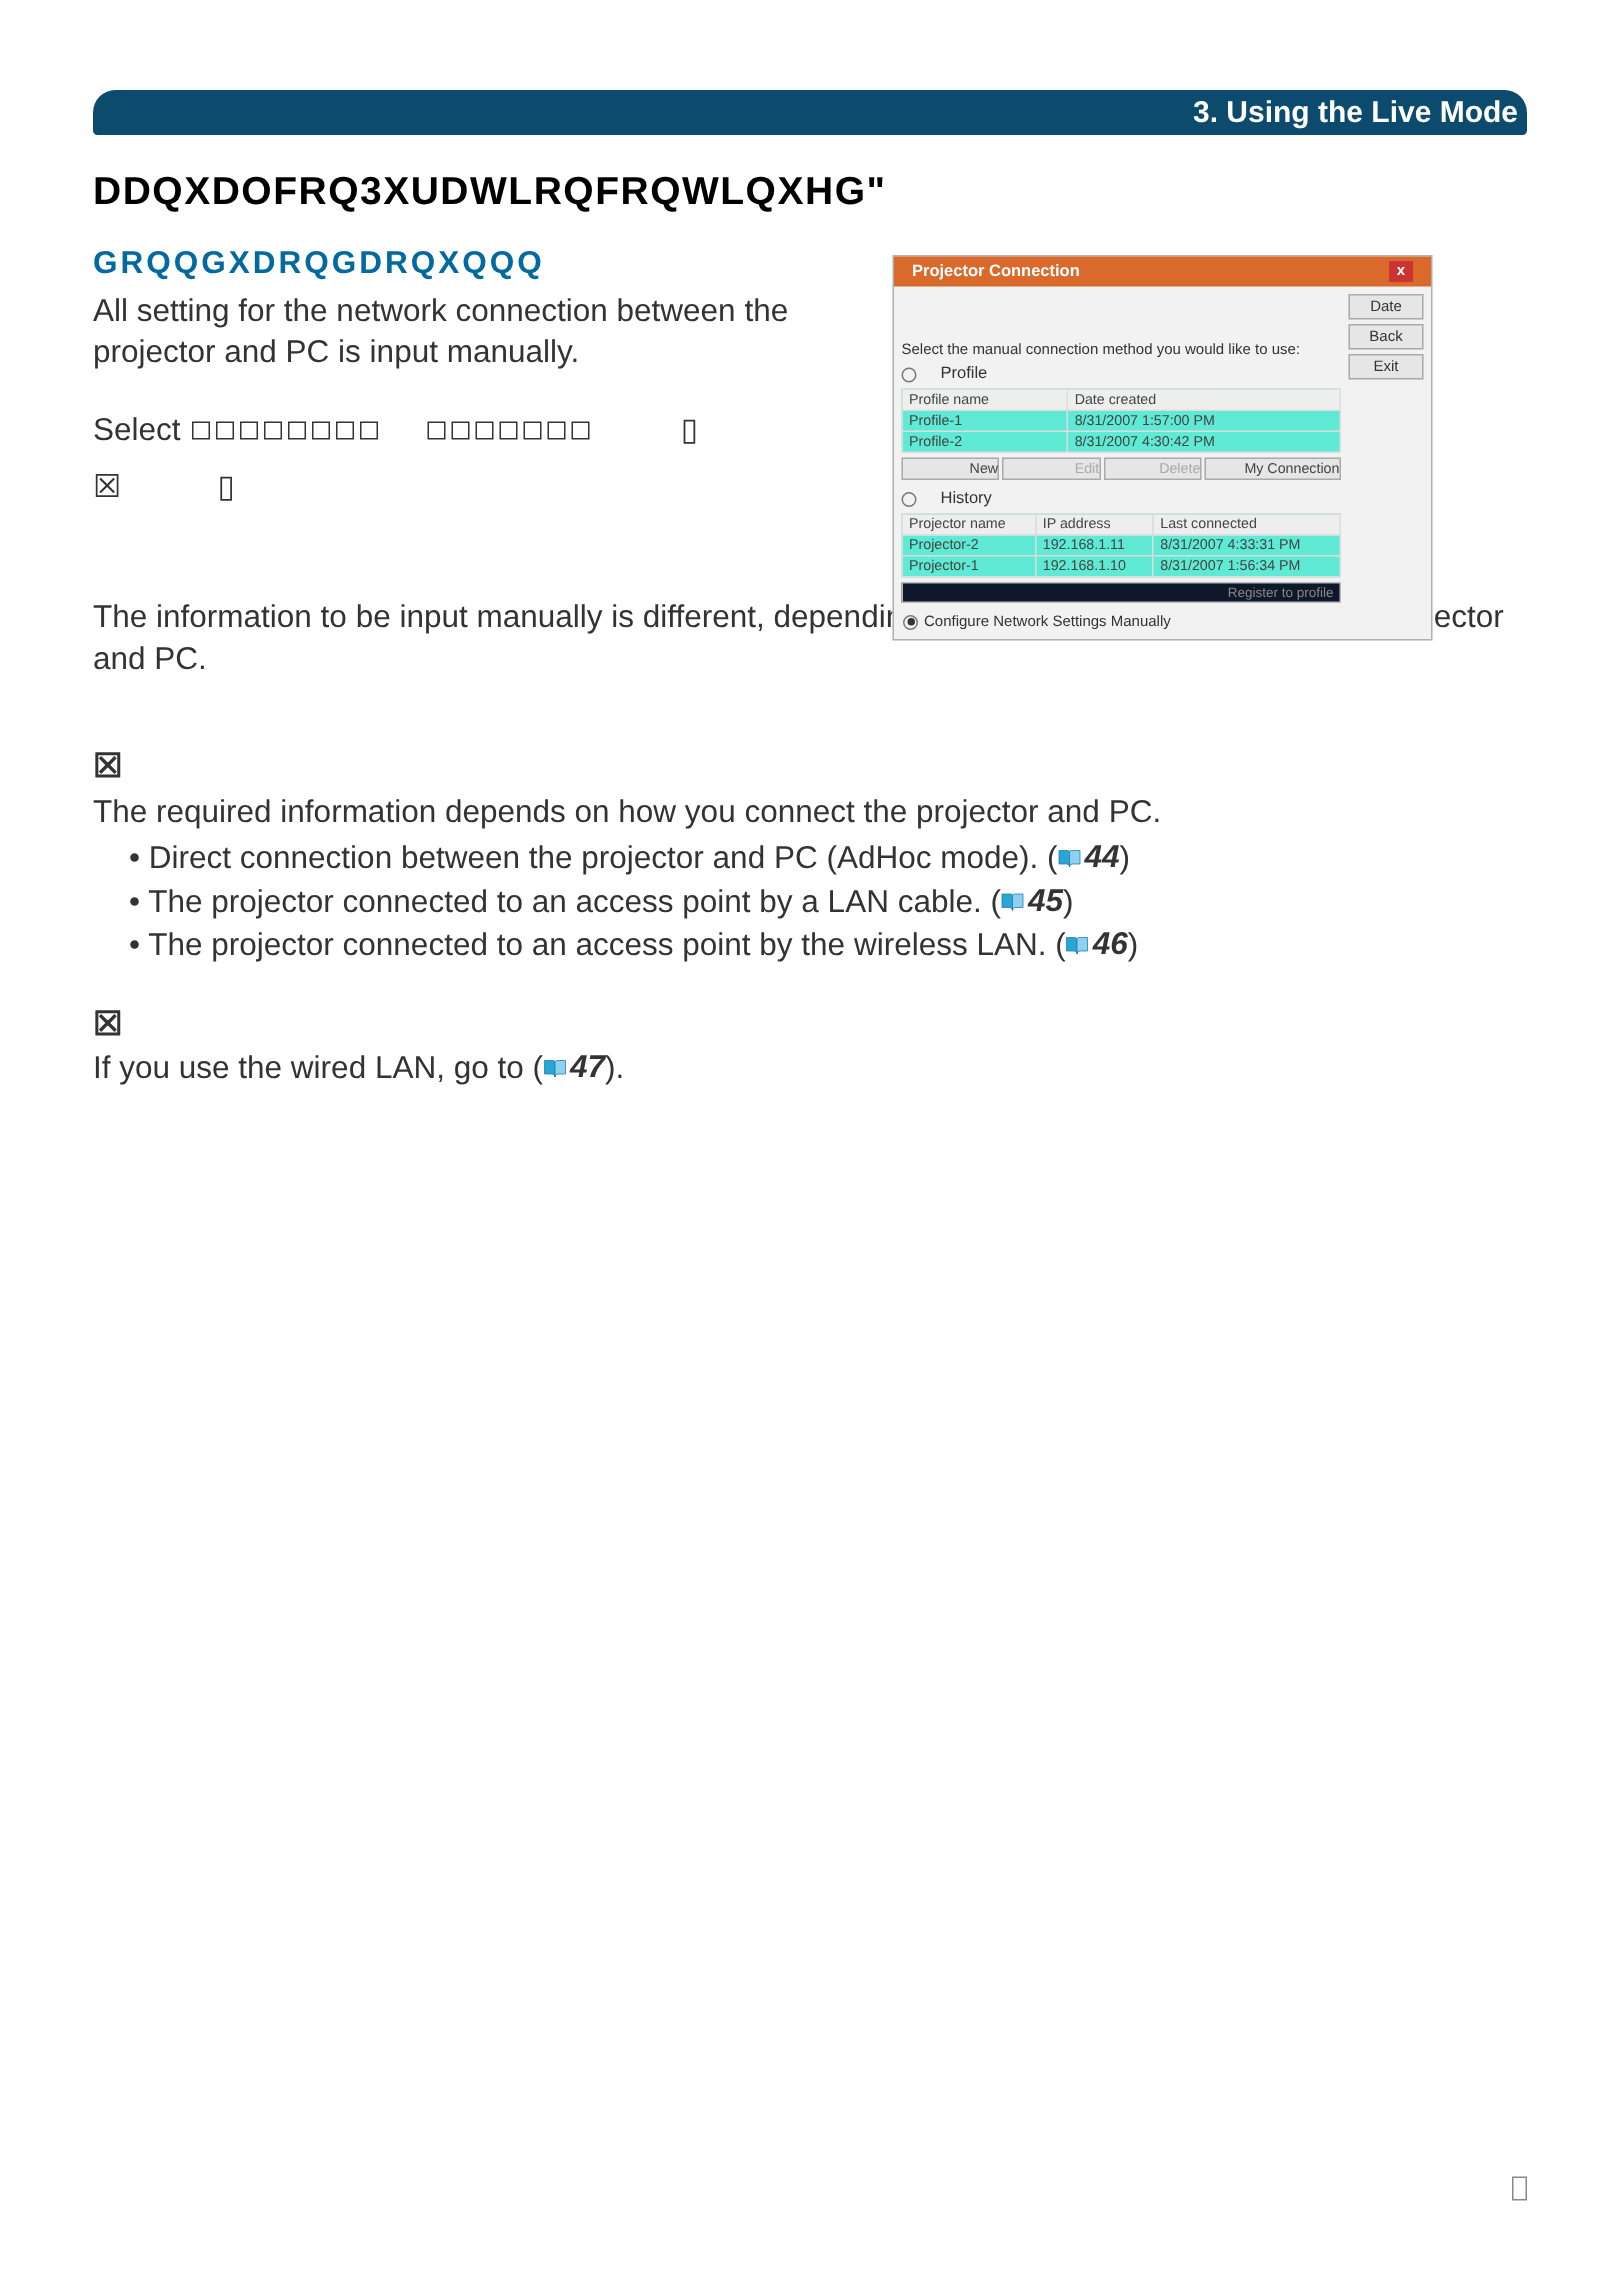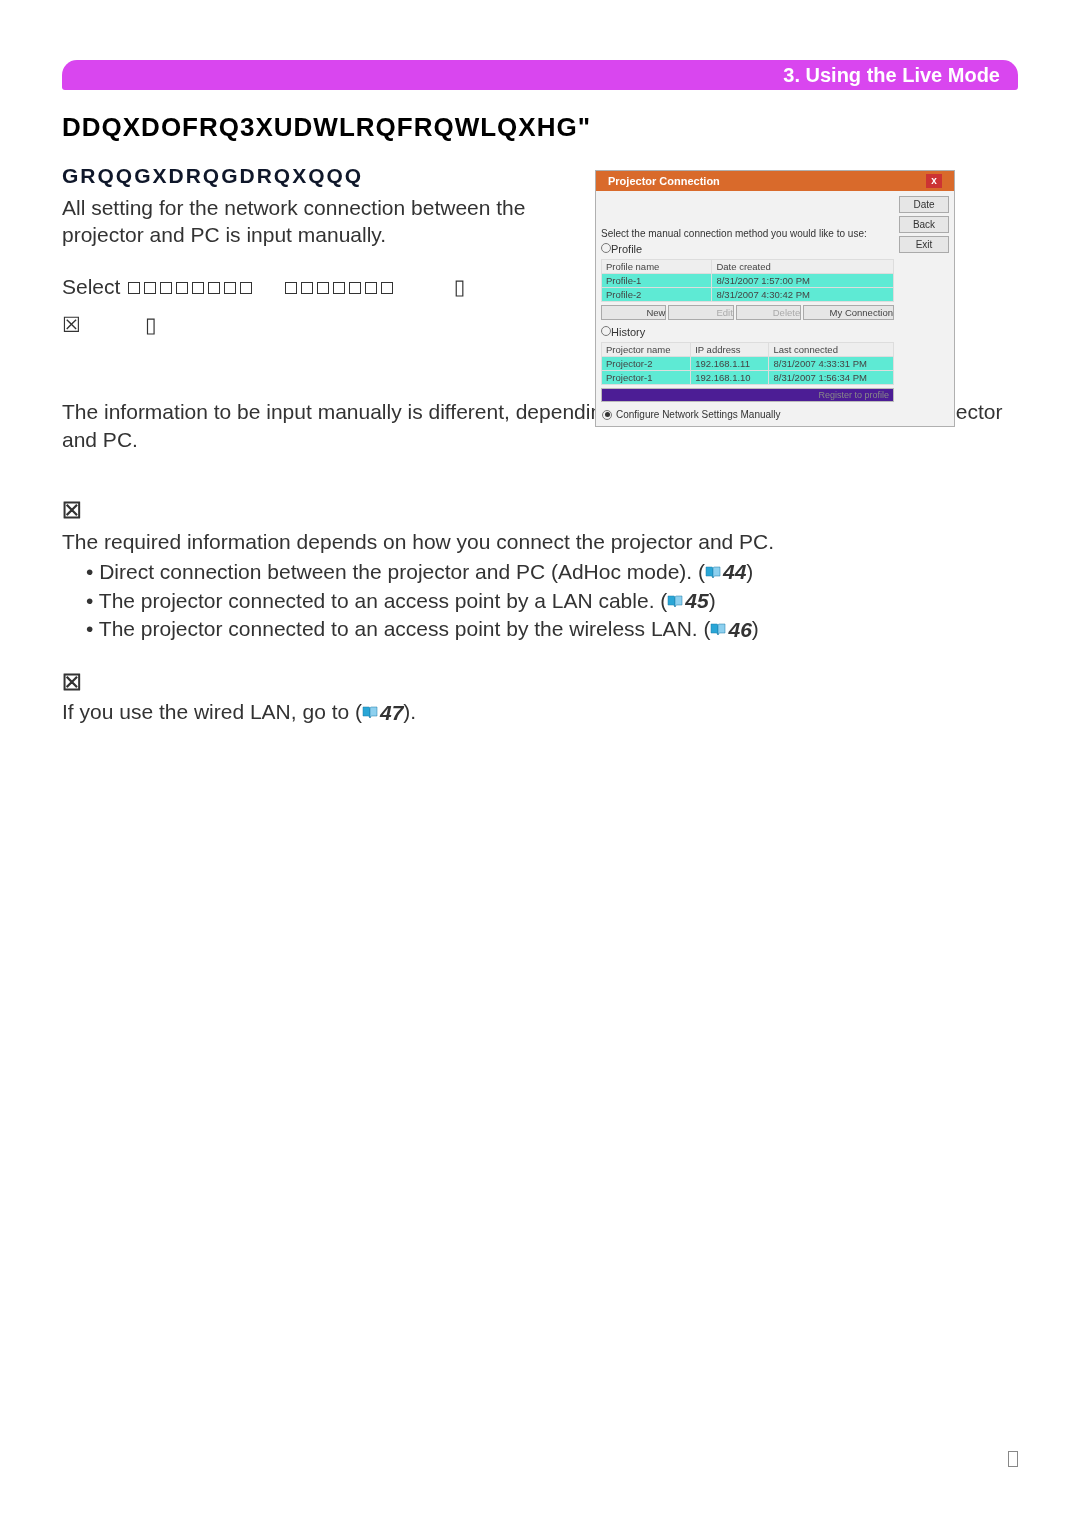--- a/index.html
+++ b/index.html
@@ -11,26 +11,26 @@
     position: relative;
     font-size: 21px;
     color: #333;
   }
   .header-bar {
     position: absolute;
     top: 60px;
     left: 62px;
     right: 62px;
     height: 30px;
-    background: #d946ef;
+    background: #0c4a6e;
     border-radius: 15px 15px 3px 3px;
     display: flex;
     justify-content: flex-end;
     align-items: center;
-    padding-right: 18px;
+    padding-right: 6px;
   }
   .header-text {
     color: #ffffff;
     font-weight: bold;
     font-size: 20px;
   }
   .section-title {
     position: absolute;
     top: 112px;
     left: 62px;
@@ -39,21 +39,21 @@
     color: #000;
     letter-spacing: 1px;
     font-family: "Arial Black", Arial, sans-serif;
   }
   .subsection-title {
     position: absolute;
     top: 164px;
     left: 62px;
     font-weight: bold;
     font-size: 21px;
-    color: #0f172a;
+    color: #0369a1;
     letter-spacing: 2px;
   }
   .body-block-1 {
     position: absolute;
     top: 194px;
     left: 62px;
     width: 520px;
     line-height: 1.3;
   }
   .body-block-2 {
@@ -161,21 +161,21 @@
   .shot .right { width: 50px; display:flex; flex-direction:column; gap:3px;}
   .winbtn {
     background: #e6e6e6;
     border: 1px solid #aaa;
     text-align: center;
     padding: 2px 0;
     font-size: 10px;
     color: #333;
   }
   .instr { font-size: 10px; color: #333; margin-bottom: 4px; margin-top: 32px; }
-  .radio-row { display:flex; align-items:flex-start; gap:0; margin: 2px 0 4px 0;}
+  .radio-row { display:flex; align-items:flex-end; gap:16px; margin: 2px 0 4px 0;}
   .radio { width:10px; height:10px; border:1px solid #777; border-radius:50%; display:inline-block; position:relative;}
   .radio.checked::after { content:""; position:absolute; width:5px; height:5px; background:#333; border-radius:50%; top:1.5px; left:1.5px;}
   .tbl {
     border: 1px solid #bbb;
     background: #5eead4;
     width: 100%;
     border-collapse: collapse;
     font-size: 9.5px;
   }
   .tbl th, .tbl td {
@@ -191,21 +191,21 @@
     flex:1;
     background:#e6e6e6;
     border:1px solid #aaa;
     text-align:right;
     font-size:9.5px;
     padding:1px 0;
     color:#444;
   }
   .btnrow .sbtn.disabled { color:#aaa; }
   .reg-label {
-    background:#4c1d95;
+    background:#0f172a;
     border:1px solid #bbb;
     text-align:right;
     font-size:9px;
     color:#888;
     padding:1px 4px;
     margin-top:3px;
   }
   .bottom-radio {
     padding: 2px 6px 6px 6px;
     display:flex;

